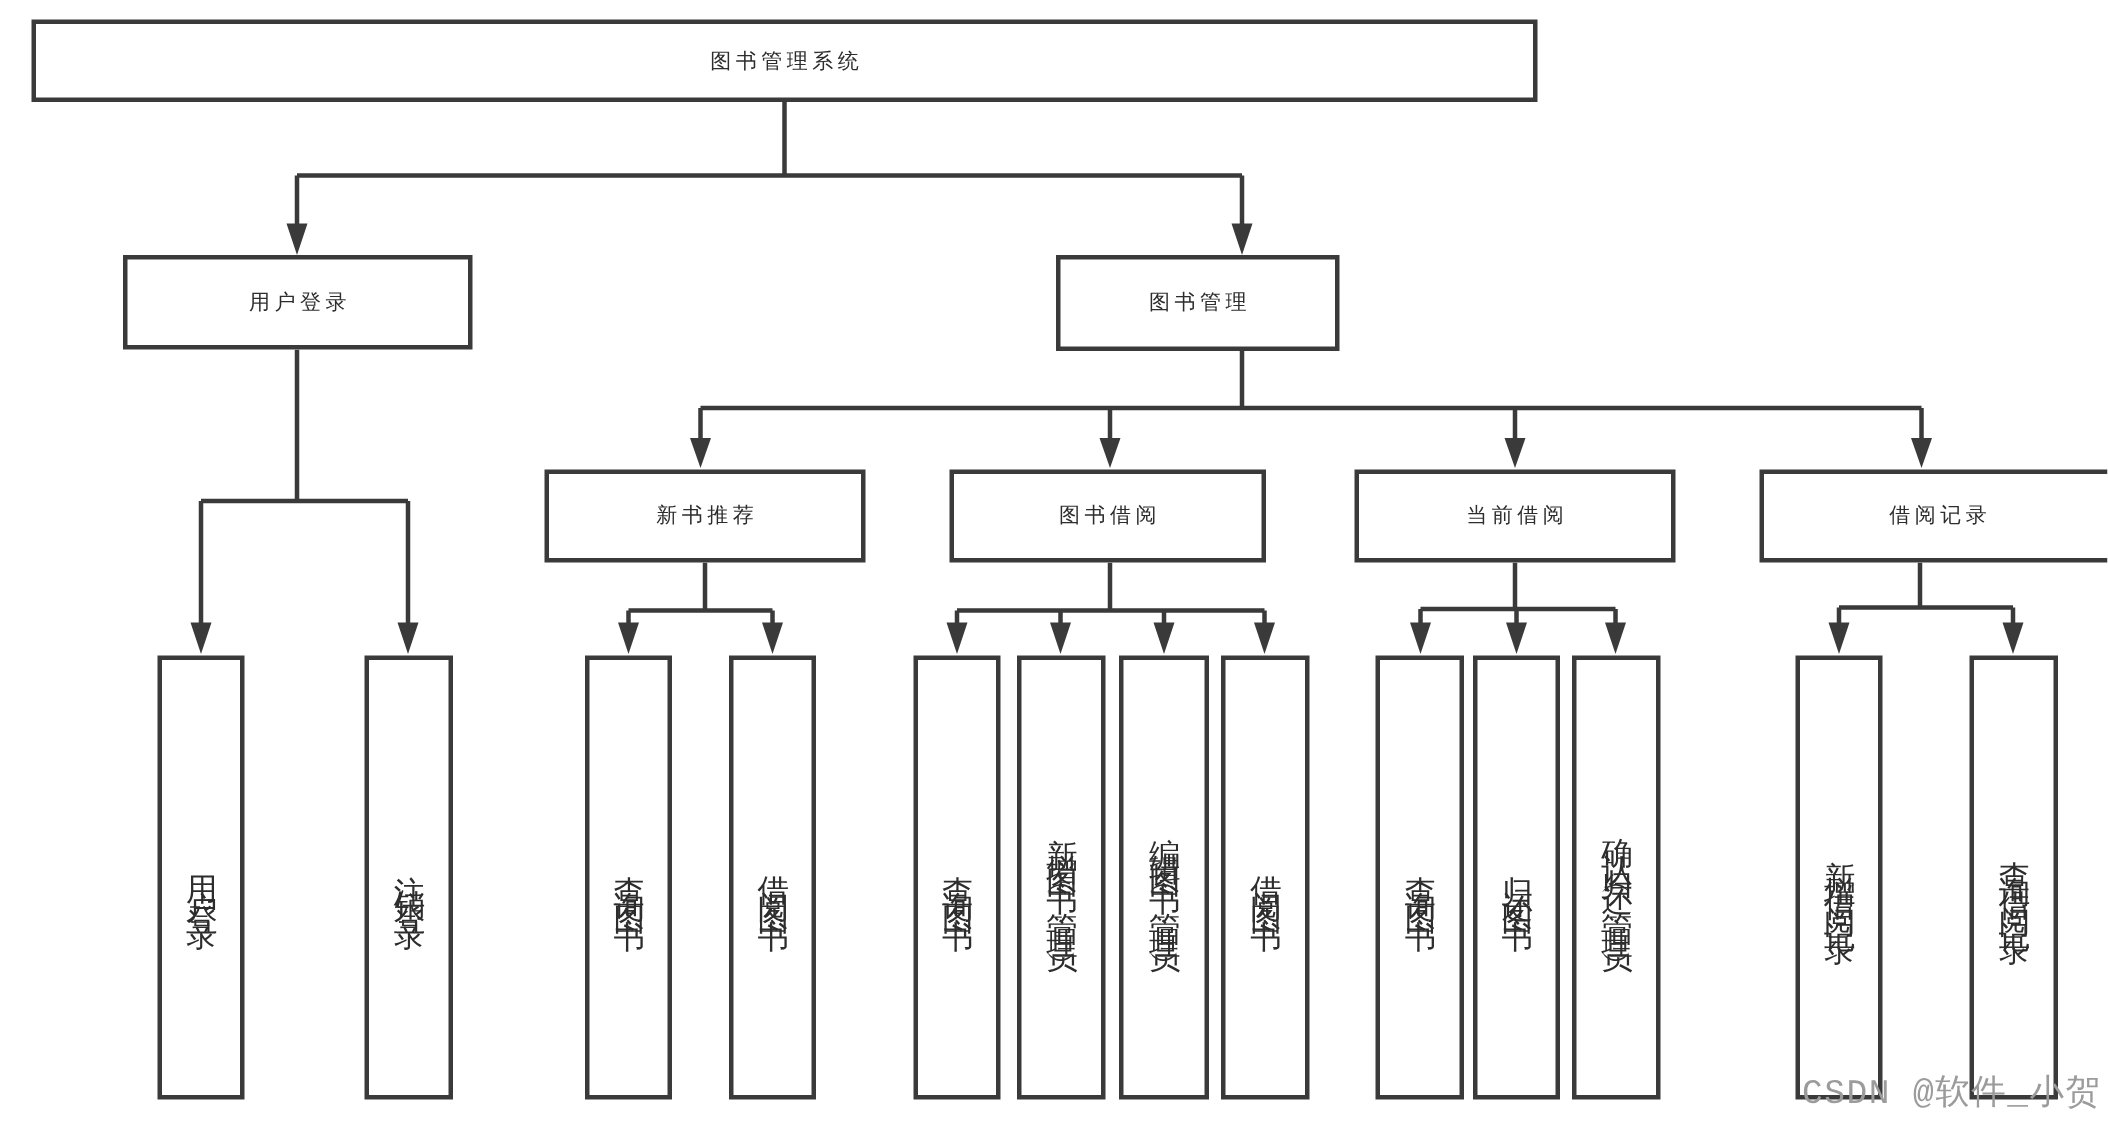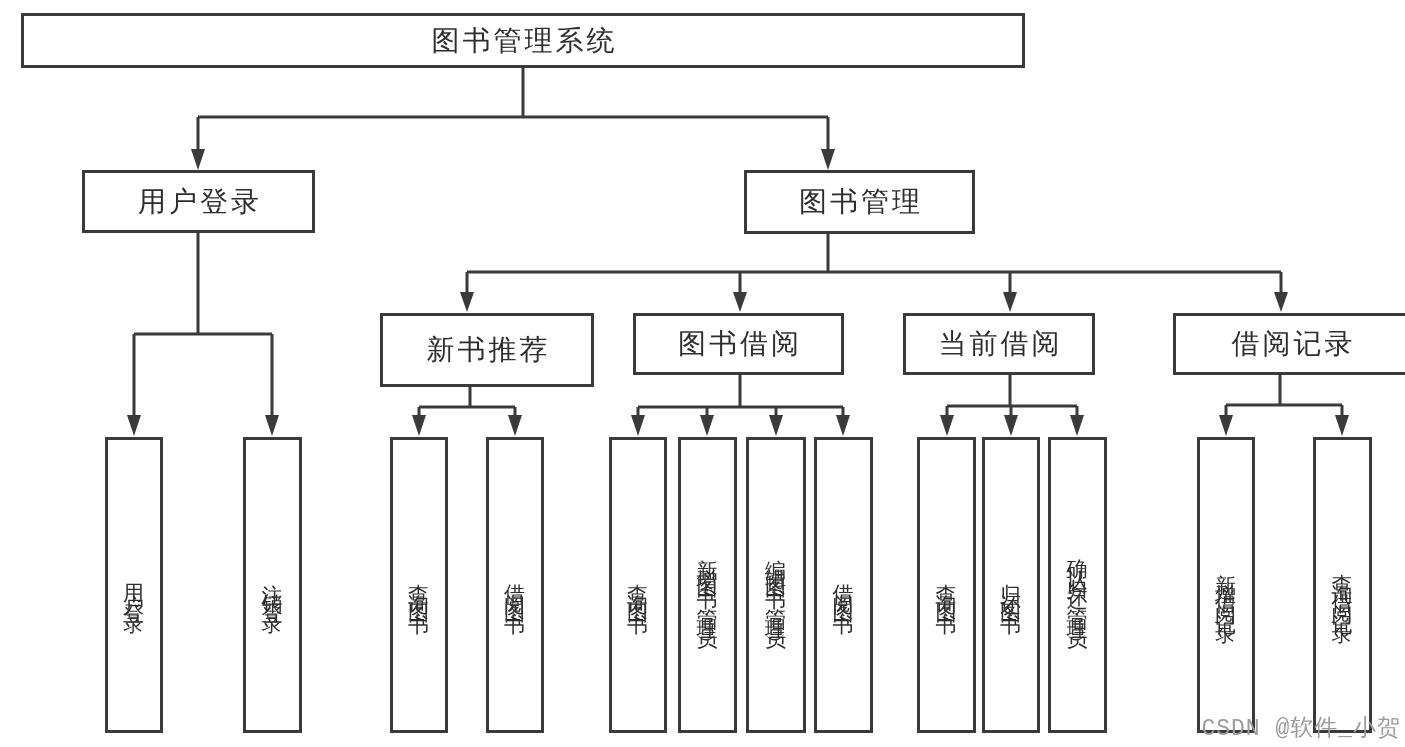--- a/index.html
+++ b/index.html
@@ -7,21 +7,21 @@
     position:relative;width:1405px;height:747px;background:#ffffff;overflow:hidden;
     font-family:"Liberation Sans", sans-serif;
   }
   .wires{position:absolute;left:0;top:0;width:1405px;height:747px;}
   .box{
     position:absolute;box-sizing:border-box;background:#ffffff;
     border:3px solid #3a3a3a;color:#2d2d2d;
     display:flex;align-items:center;justify-content:center;
     white-space:nowrap;
   }
-  .h{font-size:28px;letter-spacing:3px;text-indent:3px;}
+  .h{font-size:14px;letter-spacing:3px;text-indent:3px;}
   .v{
     writing-mode:vertical-rl;text-orientation:mixed;
     font-size:21px;letter-spacing:10px;line-height:1;
     padding-top:4px;
   }
   .watermark{
     position:absolute;left:1183px;top:712px;width:218px;
     font-size:23px;color:#9b9b9b;letter-spacing:1px;
     text-align:right;
     font-family:Liberation Mono, monospace;
@@ -64,25 +64,25 @@
     <polygon fill="#3a3a3a" points="1070,415 1084,415 1077,436"></polygon>
 
     <path d="M1280,375 V405 M1226,405 H1342 M1226,405 V416 M1342,405 V416" stroke="#3a3a3a" stroke-width="3" fill="none"></path>
     <polygon fill="#3a3a3a" points="1219,415 1233,415 1226,436"></polygon>
     <polygon fill="#3a3a3a" points="1335,415 1349,415 1342,436"></polygon>
   </svg>
 
   <div class="box h" style="left:21px;top:13px;width:1004px;height:55px">图书管理系统</div>
 
   <div class="box h" style="left:82px;top:170px;width:233px;height:63px">用户登录</div>
-  <div class="box h" style="left:744px;top:170px;width:231px;height:64px">图书管理</div>
+  <div class="box h" style="left:704px;top:170px;width:189px;height:64px">图书管理</div>
 
-  <div class="box h" style="left:380px;top:313px;width:214px;height:74px">新书推荐</div>
+  <div class="box h" style="left:363px;top:313px;width:214px;height:62px">新书推荐</div>
   <div class="box h" style="left:633px;top:313px;width:211px;height:62px">图书借阅</div>
-  <div class="box h" style="left:903px;top:313px;width:192px;height:62px">当前借阅</div>
+  <div class="box h" style="left:903px;top:313px;width:214px;height:62px">当前借阅</div>
   <div class="box h" style="left:1173px;top:313px;width:238px;height:62px">借阅记录</div>
 
   <div class="box v" style="left:105px;top:437px;width:58px;height:296px">用户登录</div>
   <div class="box v" style="left:243px;top:437px;width:59px;height:296px">注销登录</div>
 
   <div class="box v" style="left:390px;top:437px;width:58px;height:296px">查询图书</div>
   <div class="box v" style="left:486px;top:437px;width:58px;height:296px">借阅图书</div>
 
   <div class="box v" style="left:609px;top:437px;width:58px;height:296px">查询图书</div>
   <div class="box v" style="left:678px;top:437px;width:59px;height:296px">新增图书（管理员）</div>

